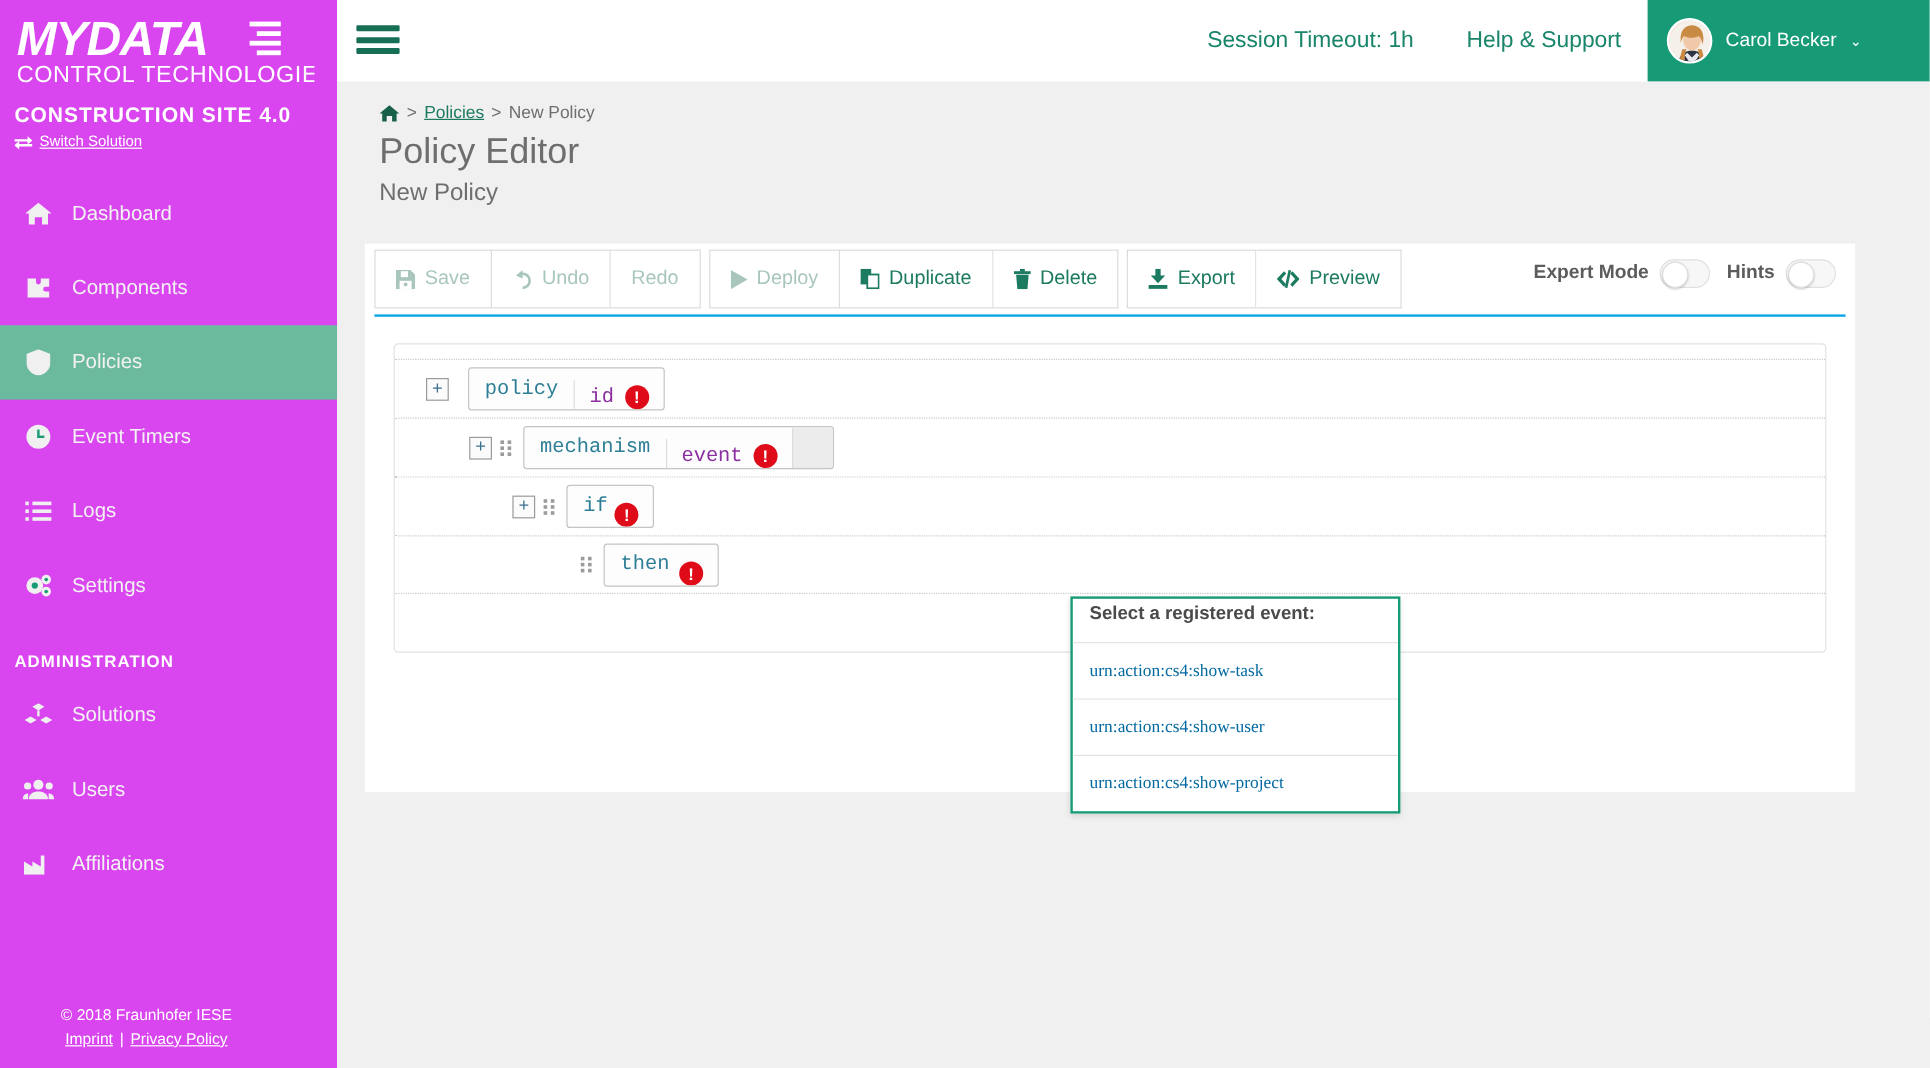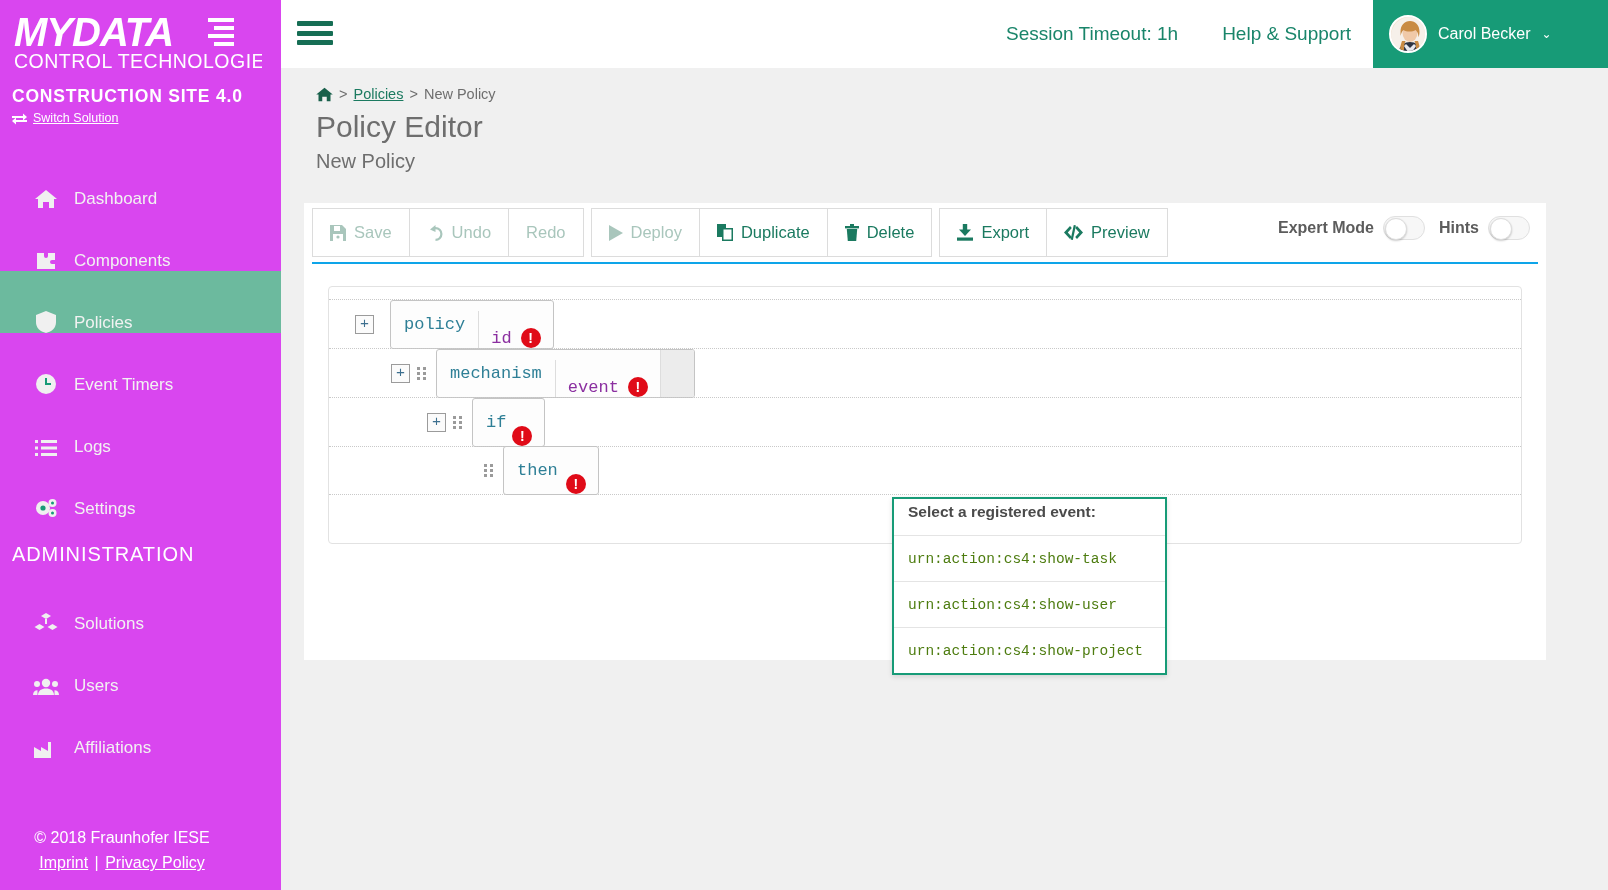--- a/index.html
+++ b/index.html
@@ -25,35 +25,35 @@
   }
   #switch-solution {
     display: flex; align-items: center; gap: 6px;
     padding: 4px 0 0 12px; font-size: 12.5px;
   }
   #switch-solution .ss-label {
     text-decoration: underline; color: #ffffff;
   }
   .nav-list { margin-top: 22px; }
   .nav-item {
-    display: flex; align-items: flex-end;
-    height: 62px; padding-left: 32px;
+    display: flex; align-items: center;
+    height: 62px; padding-left: 18px;
     font-size: 17px; color: #f2f2f2;
     gap: 14px;
   }
   .nav-item.active { background: #6cba9e; }
   .nav-ico { width: 28px; display: flex; justify-content: center; align-items: center; }
   .nav-ico svg { fill: #f0f0f0; }
   .admin-heading {
-    font-size: 20px; font-weight: normal; letter-spacing: 0.9px;
+    font-size: 14px; font-weight: bold; letter-spacing: 0.9px;
     padding: 24px 0 4px 12px; color: #ffffff;
   }
   #sidebar-footer {
     position: absolute; bottom: 14px; left: 0; width: 244px;
-    text-align: center; font-size: 16px; line-height: 1.55;
+    text-align: center; font-size: 13px; line-height: 1.55;
   }
   #sidebar-footer a { color: #ffffff; text-decoration: underline; }
   #sidebar-footer .sep { padding: 0 2px; }
 
   
   #topbar {
     position: absolute; left: 281px; top: 0;
     width: 1327px; height: 68px;
     background: #ffffff;
   }
@@ -178,21 +178,21 @@
   }
   .drag-handle {
     width: 10px; height: 16px; flex: 0 0 auto;
     display: grid; grid-template-columns: 3px 3px; grid-template-rows: 3px 3px 3px;
     gap: 2px 3px; align-content: center;
   }
   .drag-handle i { display:block; width: 3px; height: 3px; background: #9b9b9b; }
   .node {
     display: flex; align-items: stretch;
     border: 1px solid #c4c4c4; border-radius: 3px;
-    background: #fdfdfd; height: 49px;
+    background: #fdfdfd; height: 36px;
     font-family: "Liberation Mono", monospace;
     overflow: hidden;
   }
   .node-key {
     display: flex; align-items: center; padding: 0 13px;
     font-size: 17px; color: #2e7f96;
   }
   .node-attr {
     display: flex; align-items: flex-end; gap: 9px;
     padding: 0 12px 0 12px; font-size: 17px; color: #8b2fa0;
@@ -219,22 +219,22 @@
     background: #ffffff;
     border: 2px solid #179b77;
     z-index: 40;
     box-shadow: 0 2px 5px rgba(0,0,0,.12);
   }
   .dd-header {
     font-size: 15.5px; font-weight: bold; color: #4a4a4a;
     padding: 4px 14px 14px 14px;
   }
   .dd-item {
-    font-family: Liberation Mono, monospace;
-    font-size: 14.5px; color: #4d7c0f;
+    font-family: Liberation Serif, serif;
+    font-size: 14.5px; color: #0369a1;
     padding: 15px 14px 14px 14px;
     border-top: 1px solid #e4e4e4;
   }
   .dd-item:first-of-type { border-top: none; padding-top: 4px; padding-bottom: 18px;}
 </style>
 </head>
 <body>
 
 <div id="sidebar">
   <div id="logo-block">

